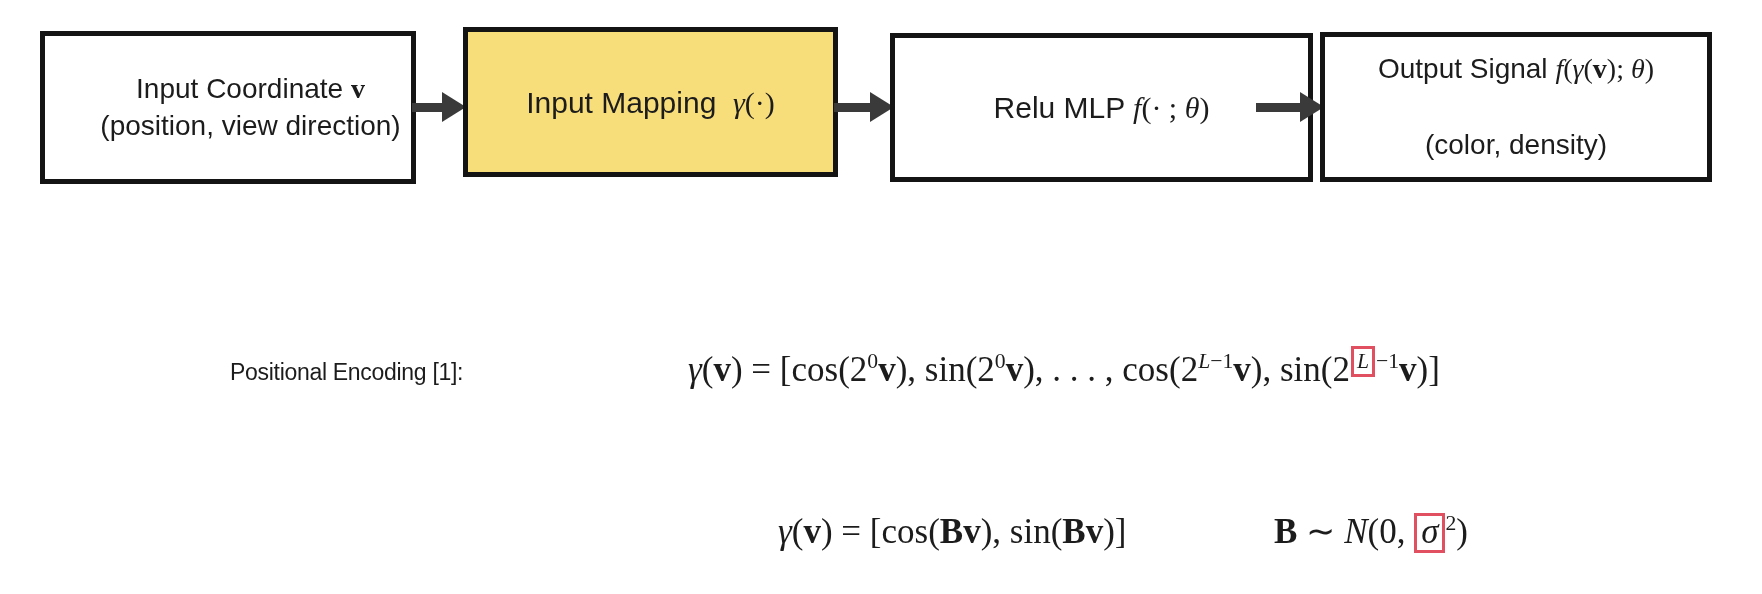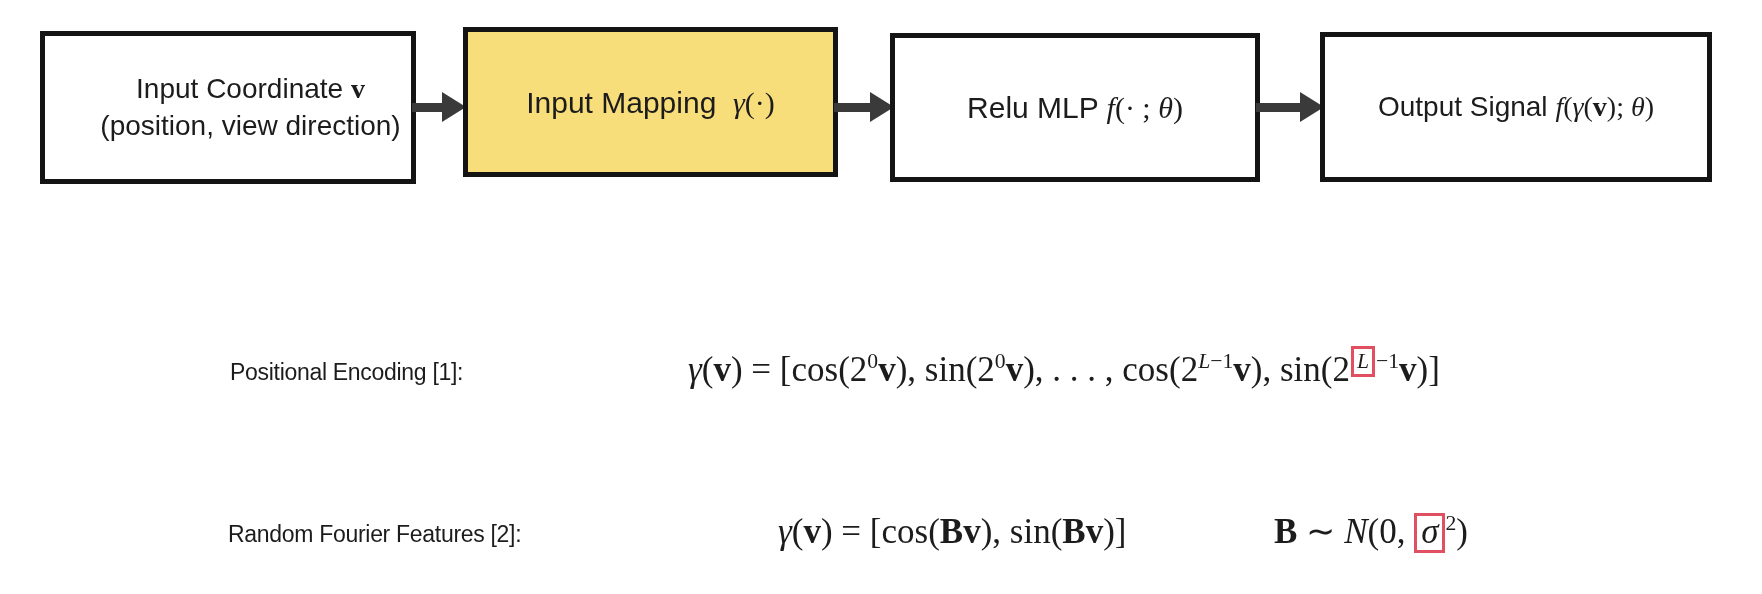--- a/index.html
+++ b/index.html
@@ -28,21 +28,21 @@
     flex-direction:column;
     align-items:center;
     justify-content:center;
     text-align:center;
     font-size:28px;
     line-height:1.3;
     white-space:pre;
   }
   .box1{left:40px;  top:31px; width:376px; height:153px;padding-left:45px;}
   .box2{left:463px; top:27px; width:375px; height:150px; background:var(--yellow); font-size:30px;}
-  .box3{left:890px; top:33px; width:370px; height:149px; font-size:30px;}
+  .box3{left:890px; top:33px; width:423px; height:149px; font-size:30px;}
   .box4{left:1320px;top:32px; width:392px; height:150px;gap:40px;}
   .pline{white-space:pre;}
   
   .flow-arrow{
     position:absolute;
     display:flex;
     align-items:center;
     height:30px;
   }
   .arrow1{left:412px; top:92px; width:54px;}
@@ -133,24 +133,24 @@
       <div class="pline"><span class="seg-t">Relu MLP </span><span class="seg-it">f</span><span class="seg-rm">(· ; </span><span class="seg-it">θ</span><span class="seg-rm">)</span></div>
     </div>
 
     <div class="flow-arrow arrow3">
       <div class="arrow-shaft"></div>
       <div class="arrow-head"></div>
     </div>
 
     <div class="pbox box4">
       <div class="pline"><span class="seg-t">Output Signal </span><span class="seg-it">f</span><span class="seg-rm">(</span><span class="seg-it">γ</span><span class="seg-rm">(</span><span class="seg-bf">v</span><span class="seg-rm">); </span><span class="seg-it">θ</span><span class="seg-rm">)</span></div>
+      <div class="pline"><span class="seg-t">(color, density)</span></div>
     </div>
 
   </div>
 
   <div class="eq-label eq1-label">Positional Encoding [1]:</div>
   <div class="eq-math eq1-formula"><span class="seg-it">γ</span><span class="seg-rm">(</span><span class="seg-bf">v</span><span class="seg-rm">) = [cos(2</span><span class="seg-sup">0</span><span class="seg-bf">v</span><span class="seg-rm">), sin(2</span><span class="seg-sup">0</span><span class="seg-bf">v</span><span class="seg-rm">), . . . , cos(2</span><span class="seg-supit">L</span><span class="seg-sup">−1</span><span class="seg-bf">v</span><span class="seg-rm">), sin(2</span><span class="seg-supboxit">L</span><span class="seg-sup">−1</span><span class="seg-bf">v</span><span class="seg-rm">)]</span></div>
 
-  <div class="eq-label eq2-label">Random Fourier Features [2]:</div>
   <div class="eq-math eq2-formula"><span class="seg-it">γ</span><span class="seg-rm">(</span><span class="seg-bf">v</span><span class="seg-rm">) = [cos(</span><span class="seg-bf">Bv</span><span class="seg-rm">), sin(</span><span class="seg-bf">Bv</span><span class="seg-rm">)]</span></div>
   <div class="eq-math eq2-dist"><span class="seg-bf">B</span><span class="seg-rm"> ∼ </span><span class="seg-it">N</span><span class="seg-rm">(0, </span><span class="seg-boxit">σ</span><span class="seg-sup">2</span><span class="seg-rm">)</span></div>
 
 </div>
 
 </body></html>

